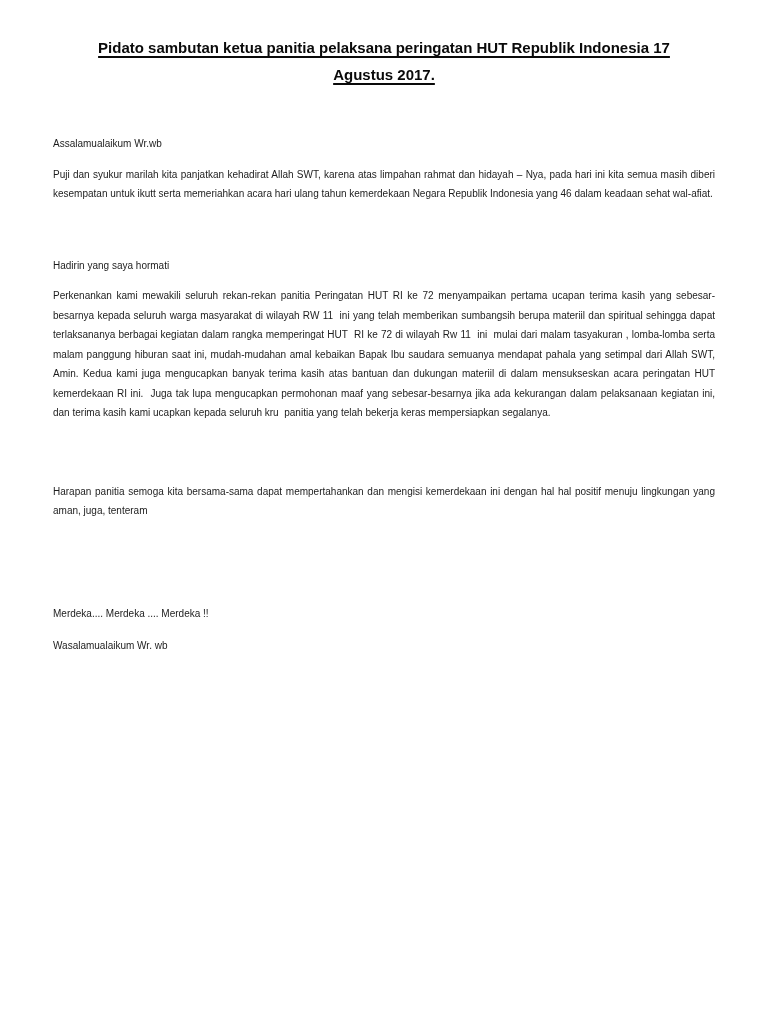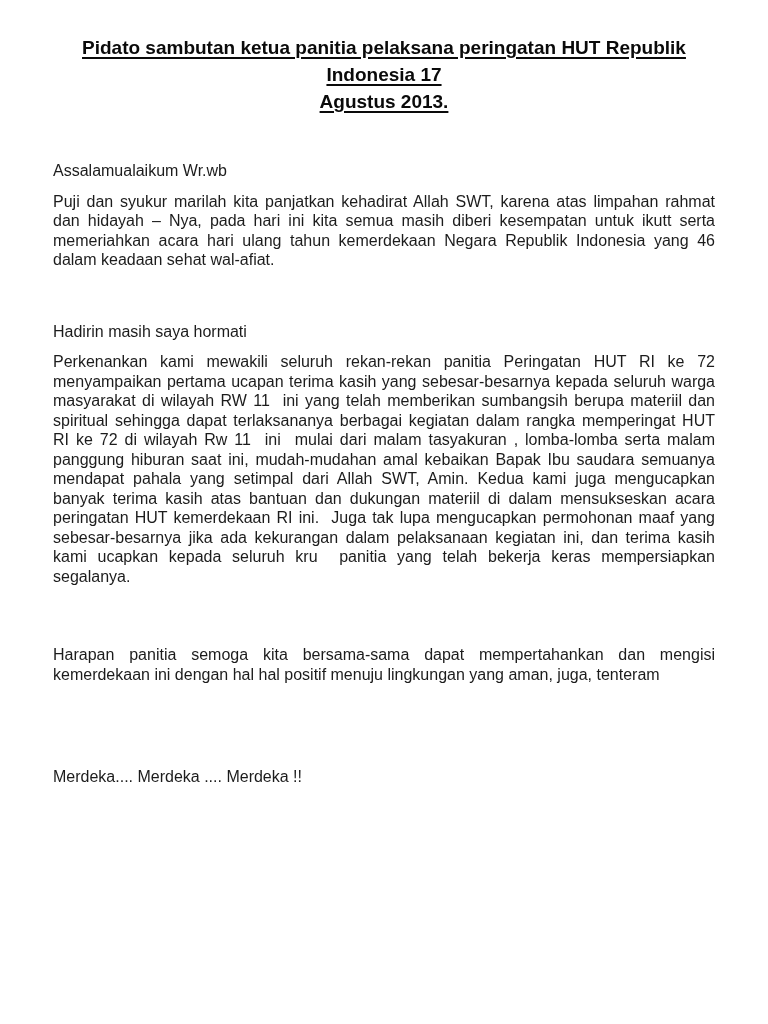--- a/index.html
+++ b/index.html
@@ -10,72 +10,73 @@
     height: 1024px;
     margin: 0 auto;
     background: #ffffff;
     padding: 30px 53px 0 53px;
     font-family: "Liberation Sans", "DejaVu Sans", sans-serif;
     color: #1e1e1e;
     overflow: hidden;
   }
   .doc-title {
     text-align: center;
-    font-size: 19px;
+    font-size: 15px;
     font-weight: 700;
     line-height: 27px;
     color: #0a0a0a;
     margin: 4px 0 46px 0;
   }
   .doc-title .u {
     text-decoration: underline;
     text-decoration-thickness: 1.5px;
     text-underline-offset: 3px;
   }
   .para {
-    font-size: 16px;
+    font-size: 10px;
     line-height: 19.5px;
     margin: 0 0 11px 0;
     text-align: justify;
     white-space: pre-wrap;
     color: #1c1c1c;
   }
   .para.left { text-align: left; }
   .sp41 { height: 41px; }
   .sp48 { height: 48px; }
   .sp37 { height: 37px; }
   .sp35 { height: 35px; }
   .merdeka { margin-bottom: 13px; }
 </style>
 </head>
 <body>
 
 <div class="page">
 
   <div class="doc-title">
     <div><span class="u">Pidato sambutan ketua panitia pelaksana peringatan HUT Republik Indonesia 17</span></div>
-    <div><span class="u">Agustus 2013.</span></div>
+    <div><span class="u">Agustus 2017.</span></div>
   </div>
 
   <p class="para left">Assalamualaikum Wr.wb</p>
 
   <p class="para">Puji dan syukur marilah kita panjatkan kehadirat Allah SWT, karena atas limpahan rahmat dan hidayah – Nya, pada hari ini kita semua masih diberi kesempatan untuk ikutt serta memeriahkan acara hari ulang tahun kemerdekaan Negara Republik Indonesia yang 46 dalam keadaan sehat wal-afiat.</p>
 
 
   <div class="sp41"></div>
 
-  <p class="para left">Hadirin masih saya hormati</p>
+  <p class="para left">Hadirin yang saya hormati</p>
 
   <p class="para">Perkenankan kami mewakili seluruh rekan-rekan panitia Peringatan HUT RI ke 72 menyampaikan pertama ucapan terima kasih yang sebesar-besarnya kepada seluruh warga masyarakat di wilayah RW 11  ini yang telah memberikan sumbangsih berupa materiil dan spiritual sehingga dapat terlaksananya berbagai kegiatan dalam rangka memperingat HUT  RI ke 72 di wilayah Rw 11  ini  mulai dari malam tasyakuran , lomba-lomba serta malam panggung hiburan saat ini, mudah-mudahan amal kebaikan Bapak Ibu saudara semuanya mendapat pahala yang setimpal dari Allah SWT, Amin. Kedua kami juga mengucapkan banyak terima kasih atas bantuan dan dukungan materiil di dalam mensukseskan acara peringatan HUT kemerdekaan RI ini.  Juga tak lupa mengucapkan permohonan maaf yang sebesar-besarnya jika ada kekurangan dalam pelaksanaan kegiatan ini, dan terima kasih kami ucapkan kepada seluruh kru  panitia yang telah bekerja keras mempersiapkan segalanya.</p>
 
   <div class="sp48"></div>
 
   <p class="para">Harapan panitia semoga kita bersama-sama dapat mempertahankan dan mengisi kemerdekaan ini dengan hal hal positif menuju lingkungan yang aman, juga, tenteram</p>
 
   <div class="sp37"></div>
 
 
   <div class="sp35"></div>
 
   <p class="para left merdeka">Merdeka.... Merdeka .... Merdeka !!</p>
 
+  <p class="para left">Wasalamualaikum Wr. wb</p>
 
 </div>
 
 </body></html>

